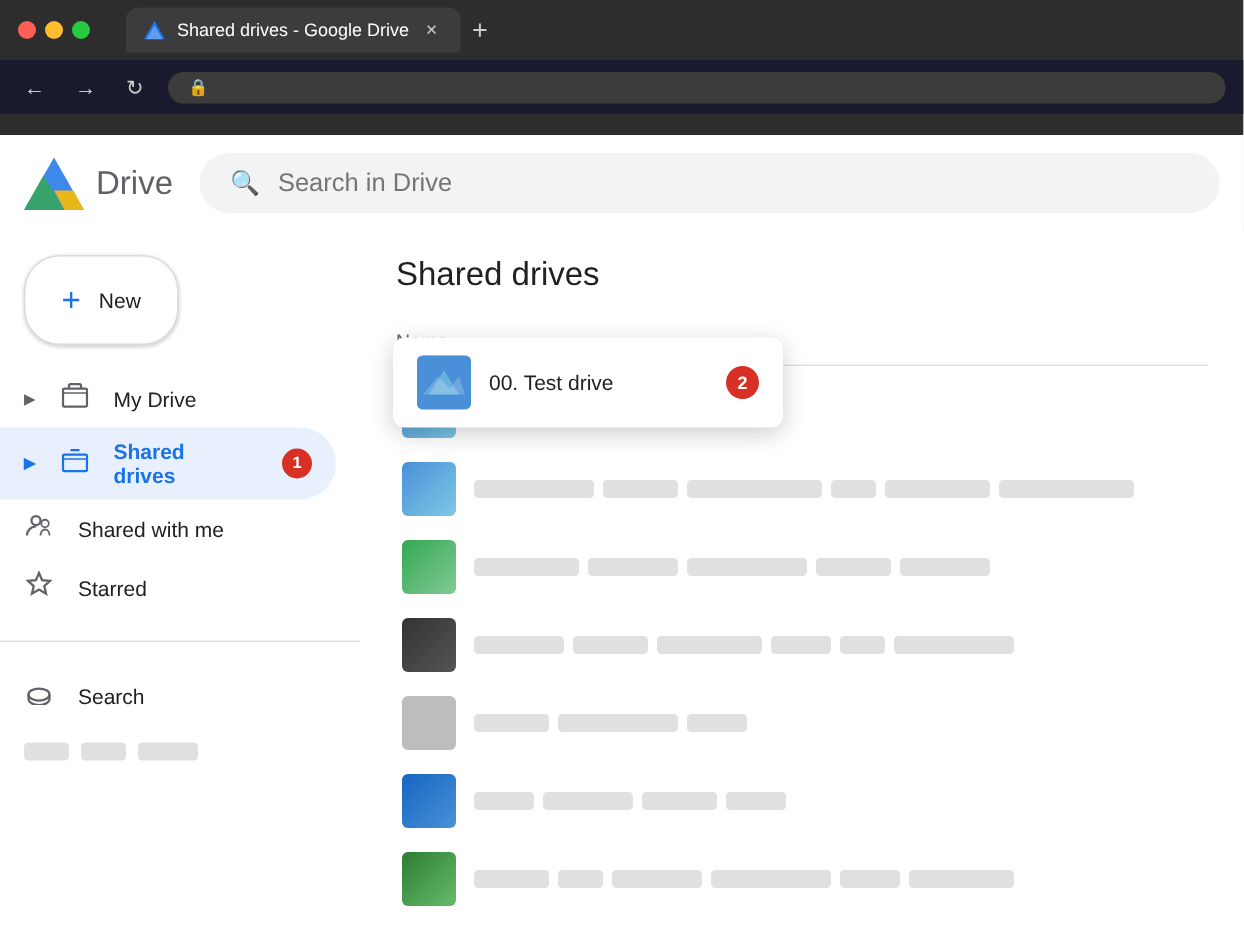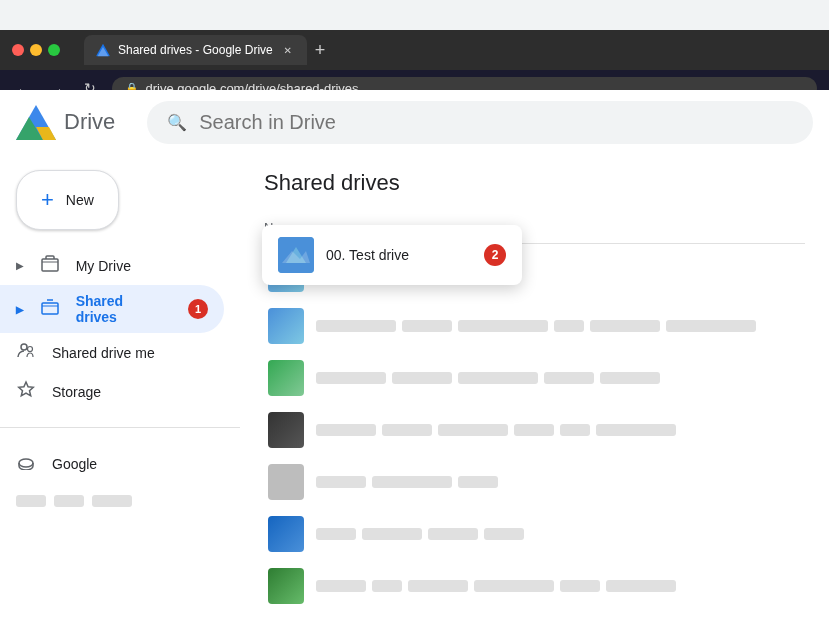--- a/index.html
+++ b/index.html
@@ -8,21 +8,20 @@
     
     .browser-chrome {
       background: #2d2d2d;
       height: 90px;
     }
     .title-bar {
       display: flex;
       align-items: center;
       padding: 8px 12px;
       height: 40px;
-      margin-top: 30px;
     }
     .traffic-lights {
       display: flex;
       gap: 6px;
       margin-right: 12px;
     }
     .traffic-light {
       width: 12px;
       height: 12px;
       border-radius: 50%;
@@ -113,21 +112,21 @@
     .app-header {
       position: absolute;
       top: 90px;
       left: 0;
       right: 0;
       height: 64px;
       background: #fff;
       display: flex;
       align-items: center;
       padding: 0 16px;
-      gap: 32px;
+      gap: 18px;
       z-index: 10;
     }
     .drive-logo {
       display: flex;
       align-items: center;
       gap: 8px;
     }
     .drive-logo-icon {
       width: 40px;
       height: 35px;
@@ -145,21 +144,21 @@
       padding: 10px 20px;
       display: flex;
       align-items: center;
       gap: 12px;
     }
     .search-icon { color: #5f6368; font-size: 16px; }
     .search-input {
       background: transparent;
       border: none;
       outline: none;
-      font-size: 20px;
+      font-size: 17px;
       color: #5f6368;
       width: 100%;
     }
 
     
     .sidebar {
       width: 240px;
       padding: 8px 0;
       position: absolute;
       top: 154px;
@@ -349,21 +348,20 @@
       </div>
       <button class="new-tab-btn">+</button>
     </div>
   </div>
   <div class="address-bar-row">
     <button class="nav-btn">←</button>
     <button class="nav-btn">→</button>
     <button class="nav-btn">↻</button>
     <div class="address-bar">
       <span class="lock-icon">🔒</span>
-      <span class="address-text">drive.google.com/drive/shared-drives</span>
     </div>
   </div>
 </div>
 
 <div class="app-header">
   <div class="drive-logo">
 
     <svg class="drive-logo-icon" viewBox="0 0 40 35">
       <polygon points="20,0 40,35 0,35" fill="#1a73e8" opacity="0.85"></polygon>
       <polygon points="0,35 13,12 27,35" fill="#34a853" opacity="0.85"></polygon>
@@ -411,44 +409,44 @@
 
   <div class="sidebar-item">
     <span class="icon">
       <svg width="18" height="18" viewBox="0 0 18 18">
           <circle cx="7" cy="6" r="3" stroke="#5f6368" stroke-width="1.5" fill="none"></circle>
           <path d="M1 16c0-3.3 2.7-6 6-6" stroke="#5f6368" stroke-width="1.5" fill="none"></path>
           <circle cx="13" cy="8" r="2.5" stroke="#5f6368" stroke-width="1.2" fill="none"></circle>
           <path d="M10 16c0-2.2 1.3-4 3-4s3 1.8 3 4" stroke="#5f6368" stroke-width="1.2" fill="none"></path>
         </svg>
     </span>
-    <span>Shared drive me</span>
+    <span>Shared with me</span>
   </div>
 
 
   <div class="sidebar-item">
     <span class="icon">
       <svg width="18" height="18" viewBox="0 0 18 18">
           <polygon points="9,2 11.1,6.8 16.3,7.3 12.5,10.7 13.7,15.8 9,13 4.3,15.8 5.5,10.7 1.7,7.3 6.9,6.8" stroke="#5f6368" stroke-width="1.5" fill="none"></polygon>
         </svg>
     </span>
-    <span>Storage</span>
+    <span>Starred</span>
   </div>
 
 
   <div style="margin: 16px 0; border-top: 1px solid #e0e0e0;"></div>
 
   <div class="sidebar-item">
     <span class="icon">
       <svg width="18" height="18" viewBox="0 0 18 18">
           <path d="M2 11c0-2.2 3.1-4 7-4s7 1.8 7 4-3.1 4-7 4-7-1.8-7-4z" stroke="#5f6368" stroke-width="1.5" fill="none"></path>
           <path d="M2 11v3c0 2.2 3.1 4 7 4s7-1.8 7-4v-3" stroke="#5f6368" stroke-width="1.5" fill="none"></path>
         </svg>
     </span>
-    <span>Google</span>
+    <span>Search</span>
   </div>
 
   <div style="display:flex; gap:8px; padding:12px 16px;">
     <span class="blurred-text" style="width:30px"></span>
     <span class="blurred-text" style="width:30px"></span>
     <span class="blurred-text" style="width:40px"></span>
   </div>
 </div>
 
 <div class="main-content">

